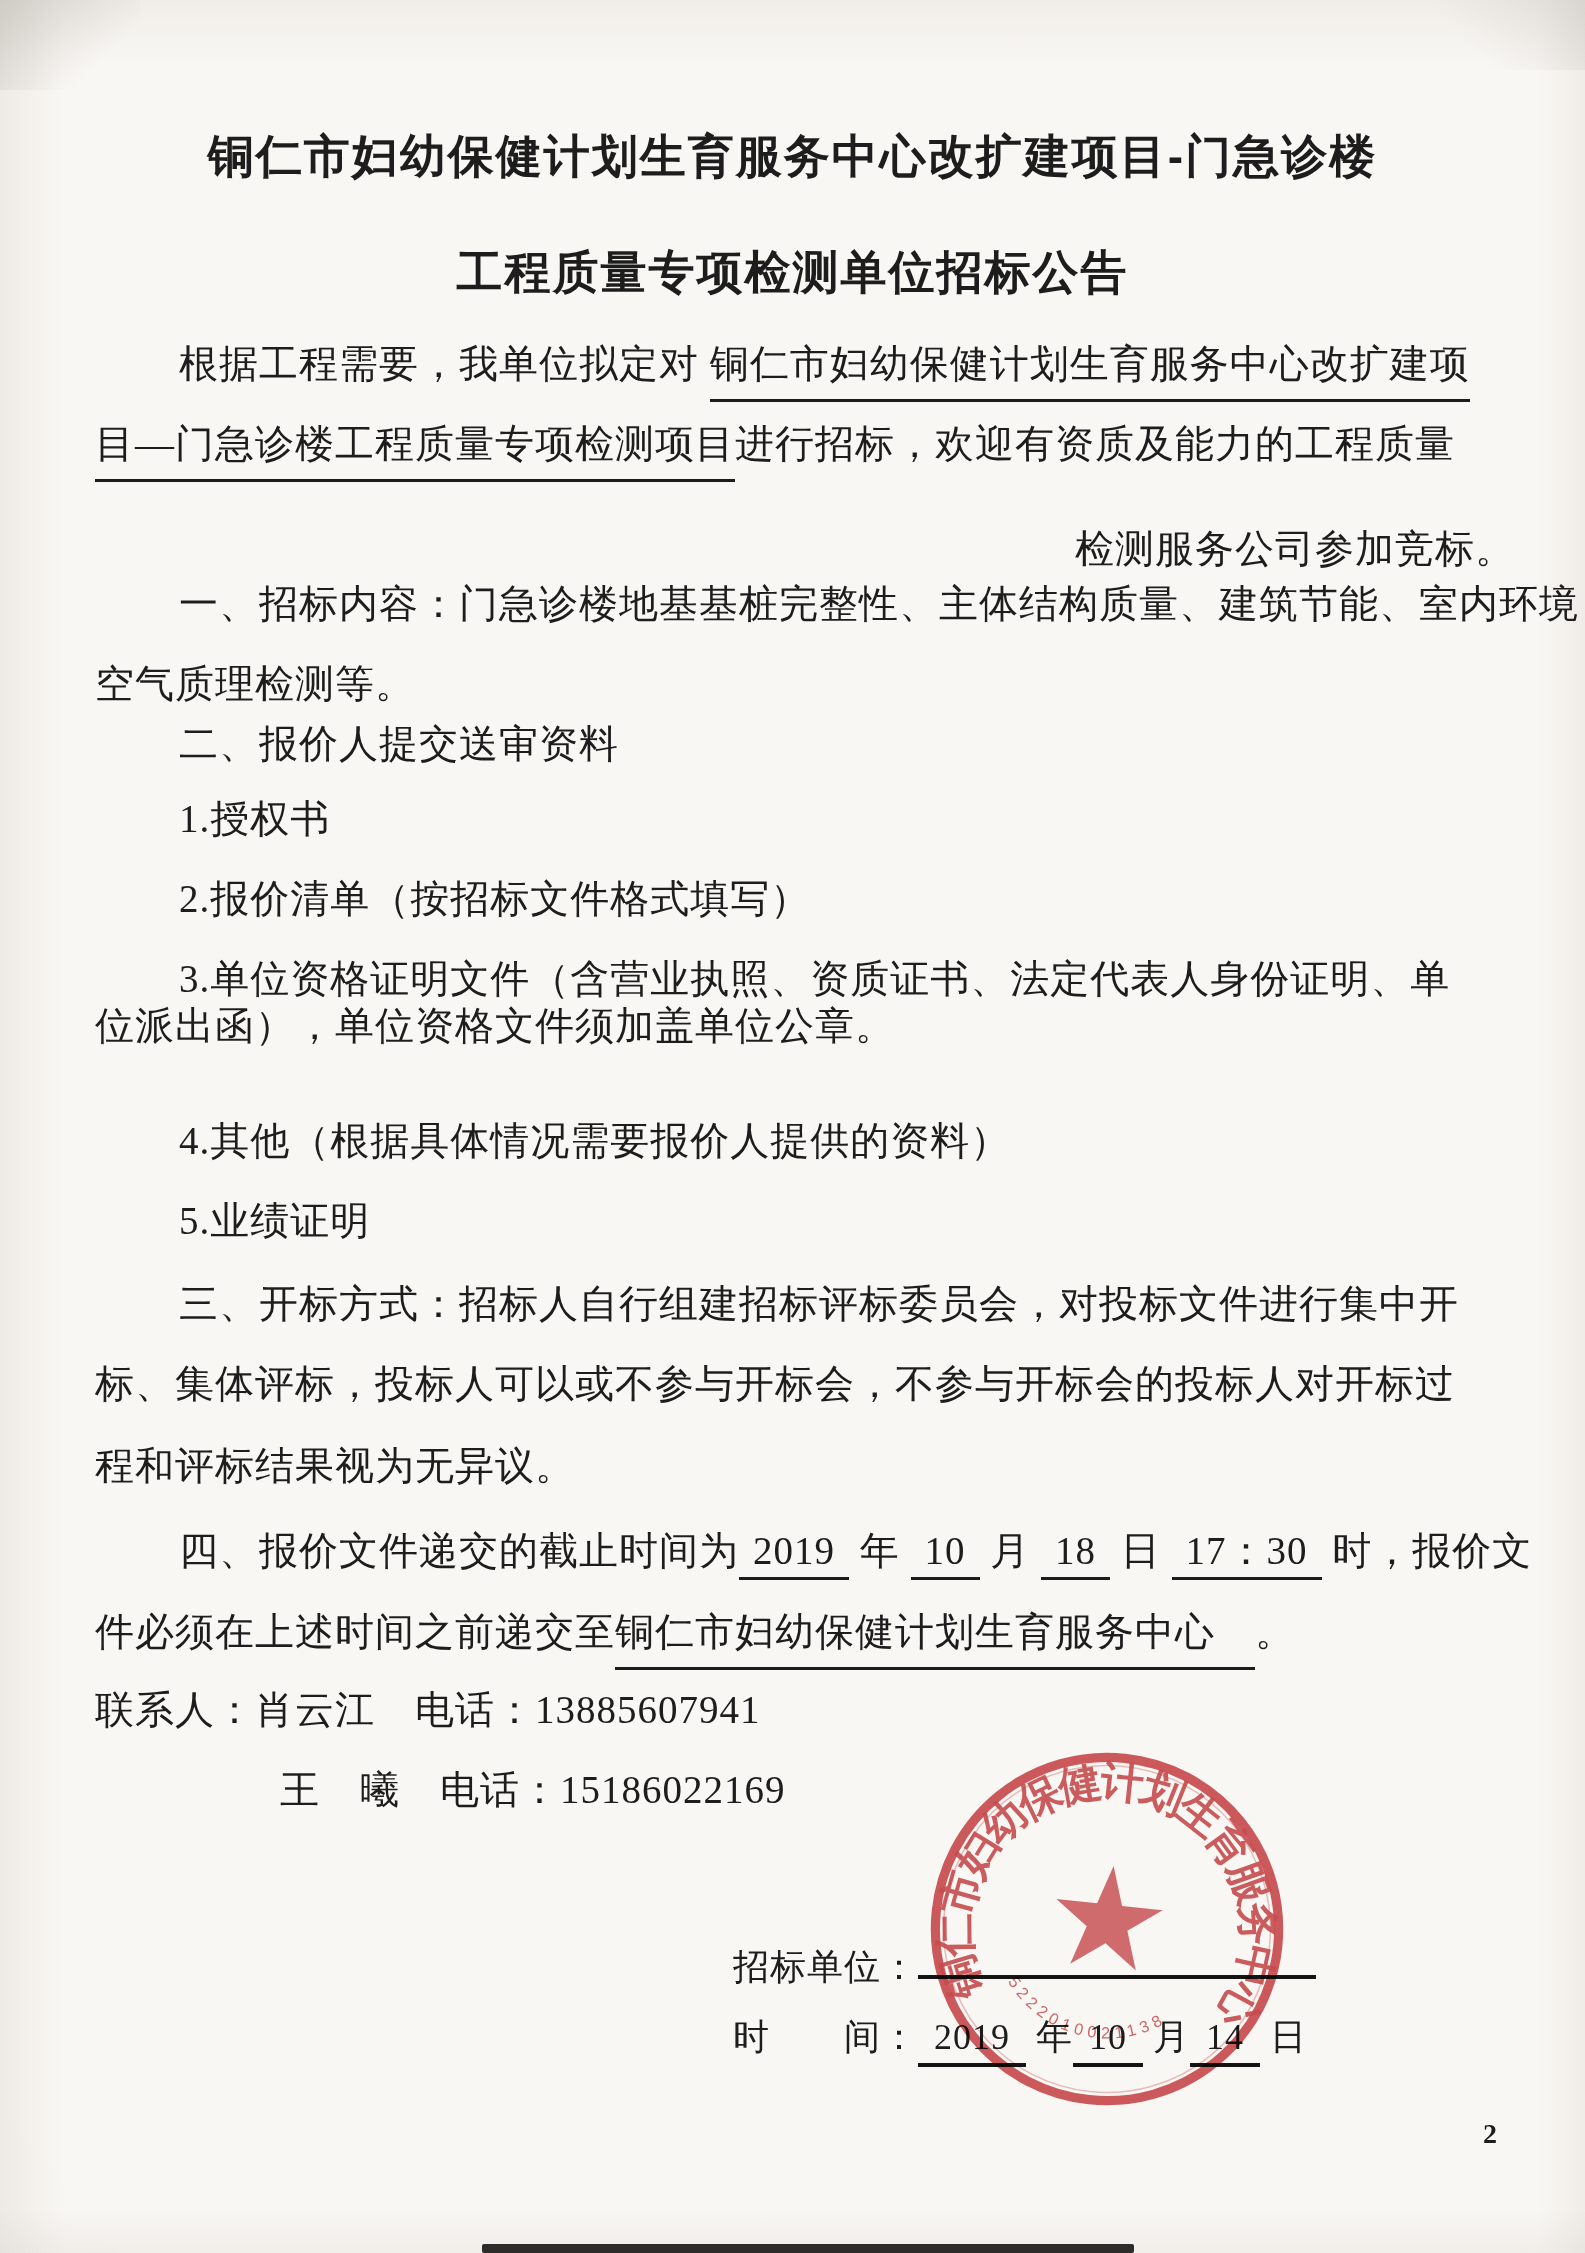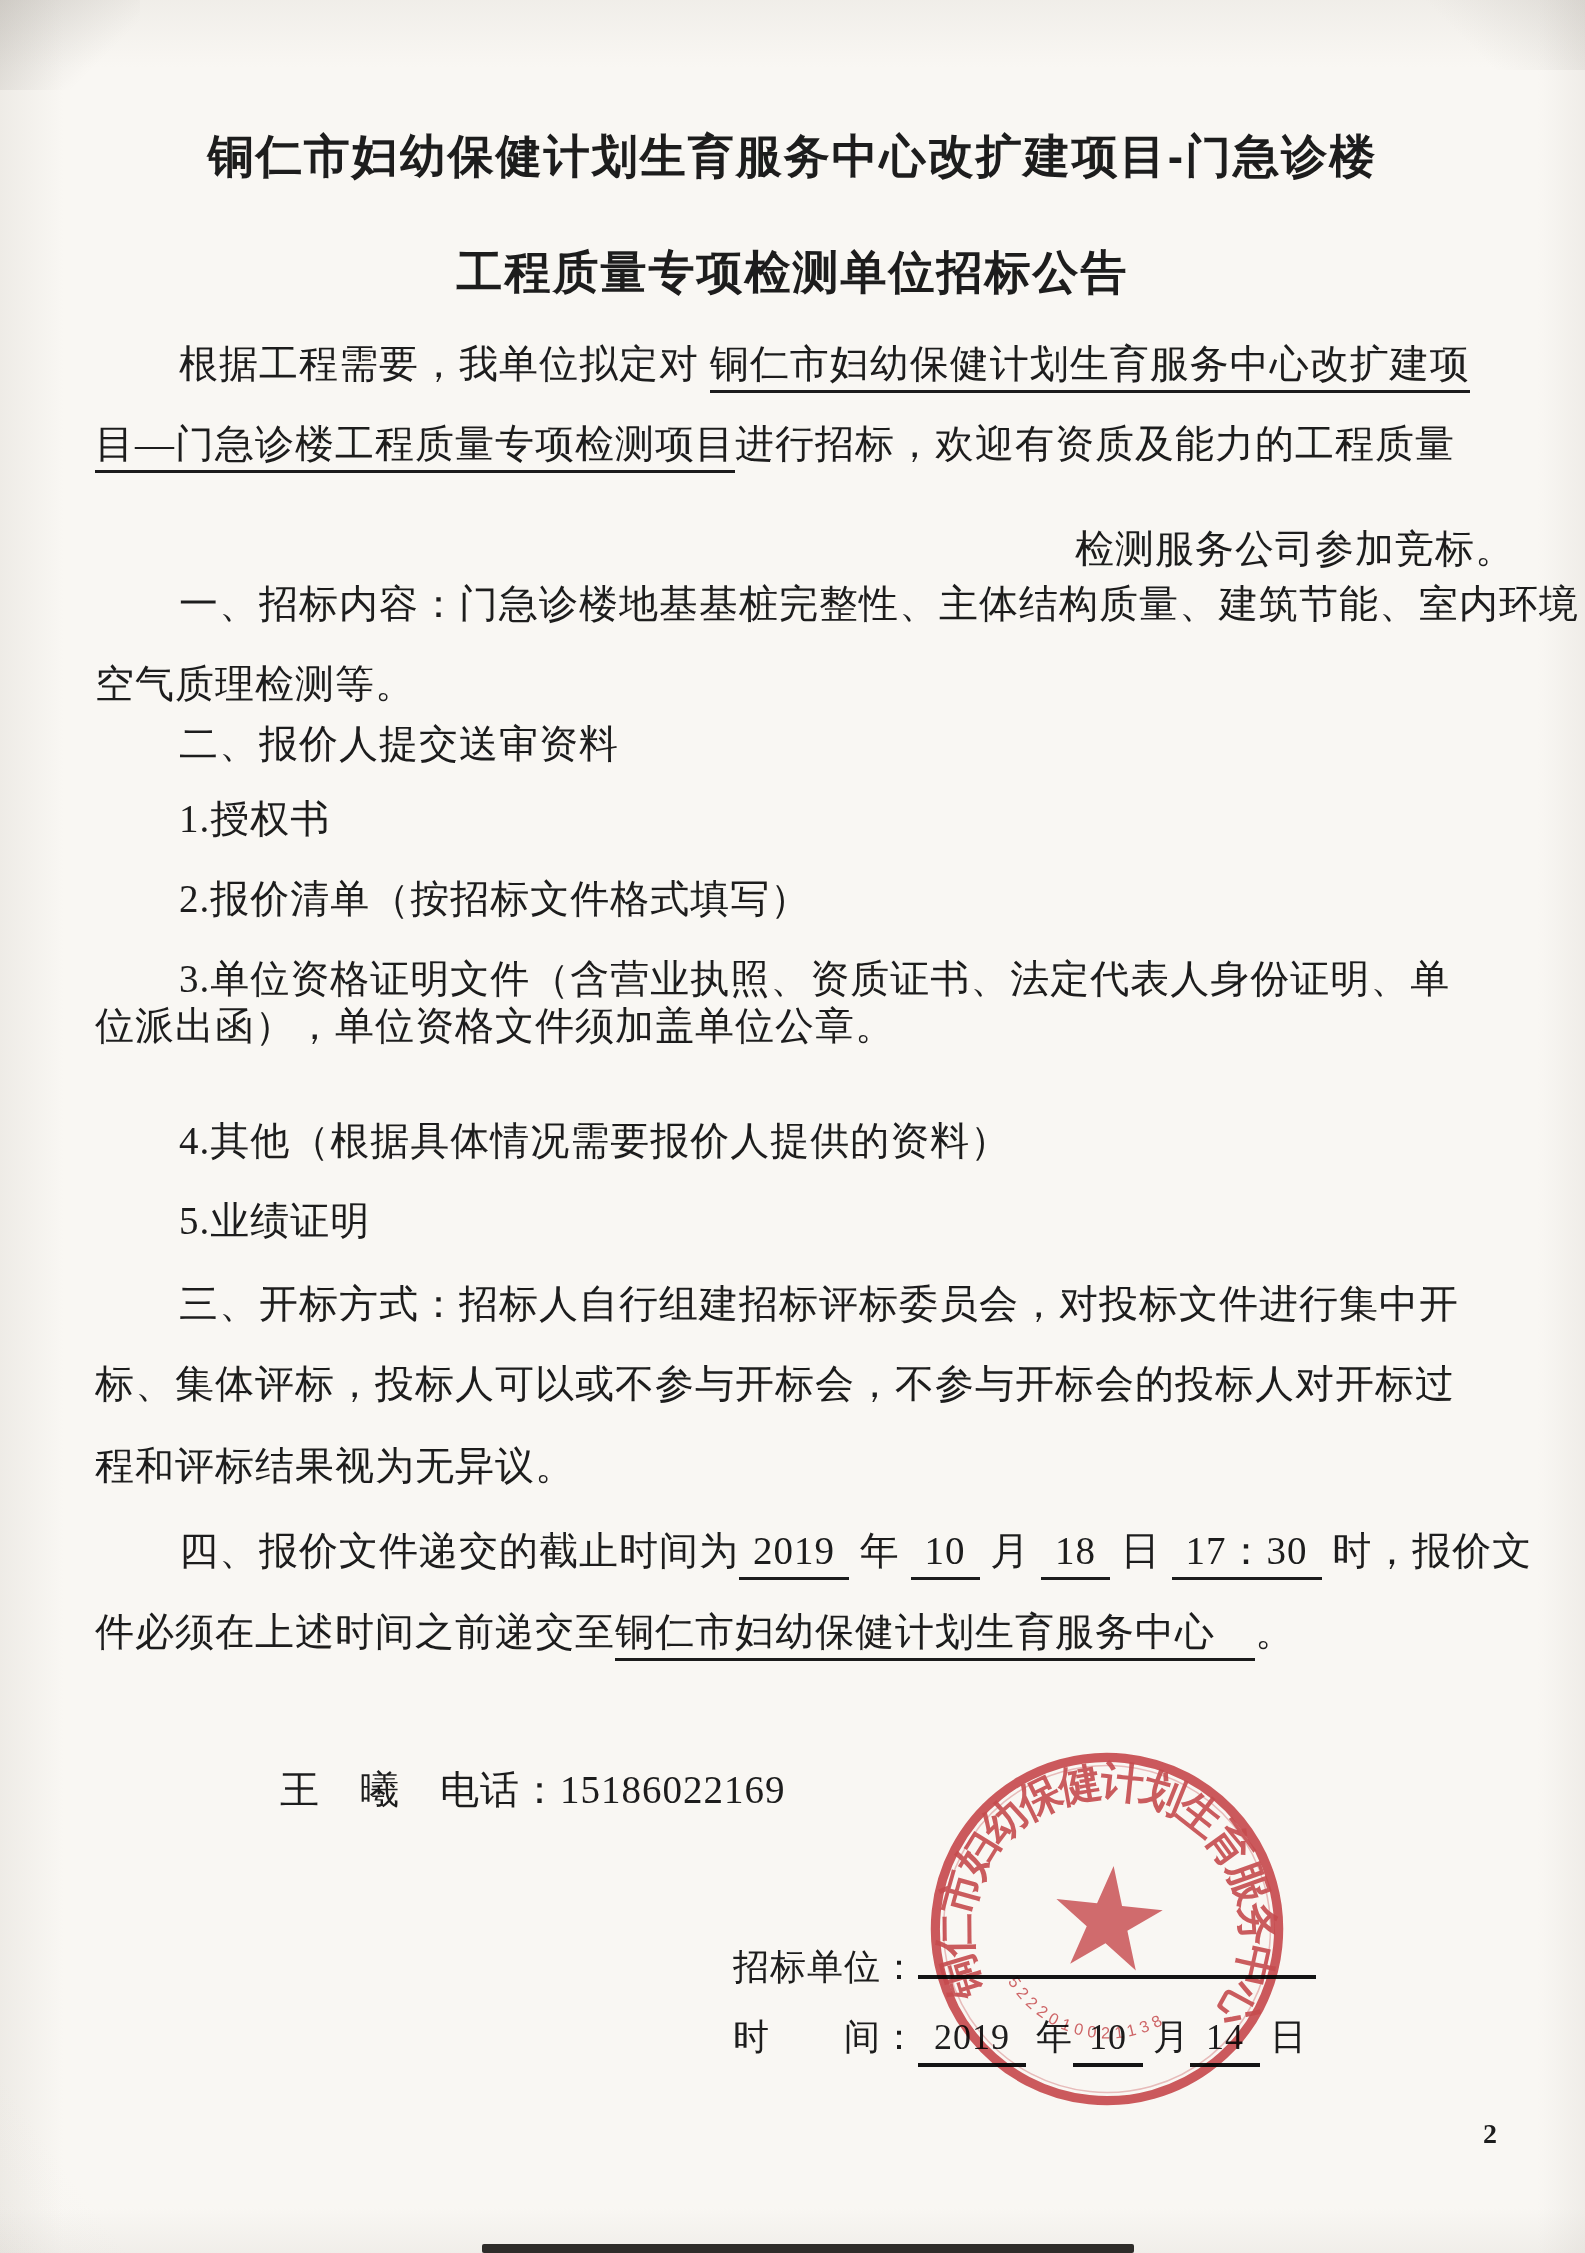--- a/index.html
+++ b/index.html
@@ -20,21 +20,21 @@
     position:absolute;left:95px;width:1420px;
     font-size:39px;line-height:1.25;white-space:nowrap;
     letter-spacing:1px;
   }
   .indent{padding-left:84px;}
   .title{
     position:absolute;left:0;width:1585px;text-align:center;
     font-family:"Liberation Sans","DejaVu Sans",sans-serif;
     font-weight:bold;font-size:46px;letter-spacing:2px;white-space:nowrap;
   }
-  .u{border-bottom:3px solid #1c1c1c;padding-bottom:5px;}
+  .u{border-bottom:3px solid #1c1c1c;padding-bottom:14px;}
   .u-num{border-bottom:3px solid #1c1c1c;padding:0 14px 5px;}
   .ub{border-bottom:4px solid #141414;padding:0 16px 6px;}
   .blank-u{display:inline-block;width:398px;height:42px;border-bottom:4px solid #141414;vertical-align:baseline;}
   .footer-line{position:absolute;left:733px;font-size:36px;white-space:nowrap;letter-spacing:1px;}
   .pageno{position:absolute;left:1483px;top:2118px;font-size:28px;font-weight:bold;}
   .seal{
     position:absolute;left:918px;top:1740px;width:378px;height:378px;
     transform:rotate(6deg);
     mix-blend-mode:multiply;opacity:0.88;
   }
@@ -78,20 +78,21 @@
   <div class="line indent" style="top:1117px;">4.其他（根据具体情况需要报价人提供的资料）</div>
   <div class="line indent" style="top:1197px;">5.业绩证明</div>
 
   <div class="line indent" style="top:1280px;">三、开标方式：招标人自行组建招标评标委员会，对投标文件进行集中开</div>
   <div class="line" style="top:1360px;">标、集体评标，投标人可以或不参与开标会，不参与开标会的投标人对开标过</div>
   <div class="line" style="top:1442px;">程和评标结果视为无异议。</div>
 
   <div class="line indent" style="top:1527px;"><span>四、报价文件递交的截止时间为</span><span class="u-num">2019</span><span> 年 </span><span class="u-num">10</span><span> 月 </span><span class="u-num">18</span><span> 日 </span><span class="u-num">17：30</span><span> 时，报价文</span></div>
   <div class="line" style="top:1608px;"><span>件必须在上述时间之前递交至</span><span class="u">铜仁市妇幼保健计划生育服务中心　</span><span>。</span></div>
 
+  <div class="line" style="top:1686px;"><span>联系人：</span><span>肖云江</span><span>　电话：</span><span>13885607941</span></div>
   <div class="line" style="top:1766px;left:280px;"><span>王　曦</span><span>　电话：</span><span>15186022169</span></div>
 
   <div class="footer-line" style="top:1933px;"><span>招标单位：</span><span class="blank-u"></span></div>
   <div class="footer-line" style="top:2013px;"><span>时　　间：</span><span class="ub">2019</span><span> 年</span><span class="ub">10</span><span> 月</span><span class="ub">14</span><span> 日</span></div>
 
   <div class="seal">
     <svg width="378" height="378" viewBox="0 0 370 370" xmlns="http://www.w3.org/2000/svg">
       <circle cx="185" cy="185" r="168" fill="none" stroke="#c4353a" stroke-width="9" opacity="0.92"></circle>
       <circle cx="185" cy="185" r="160" fill="none" stroke="#c4353a" stroke-width="1.5" opacity="0.35"></circle>
       <defs>

